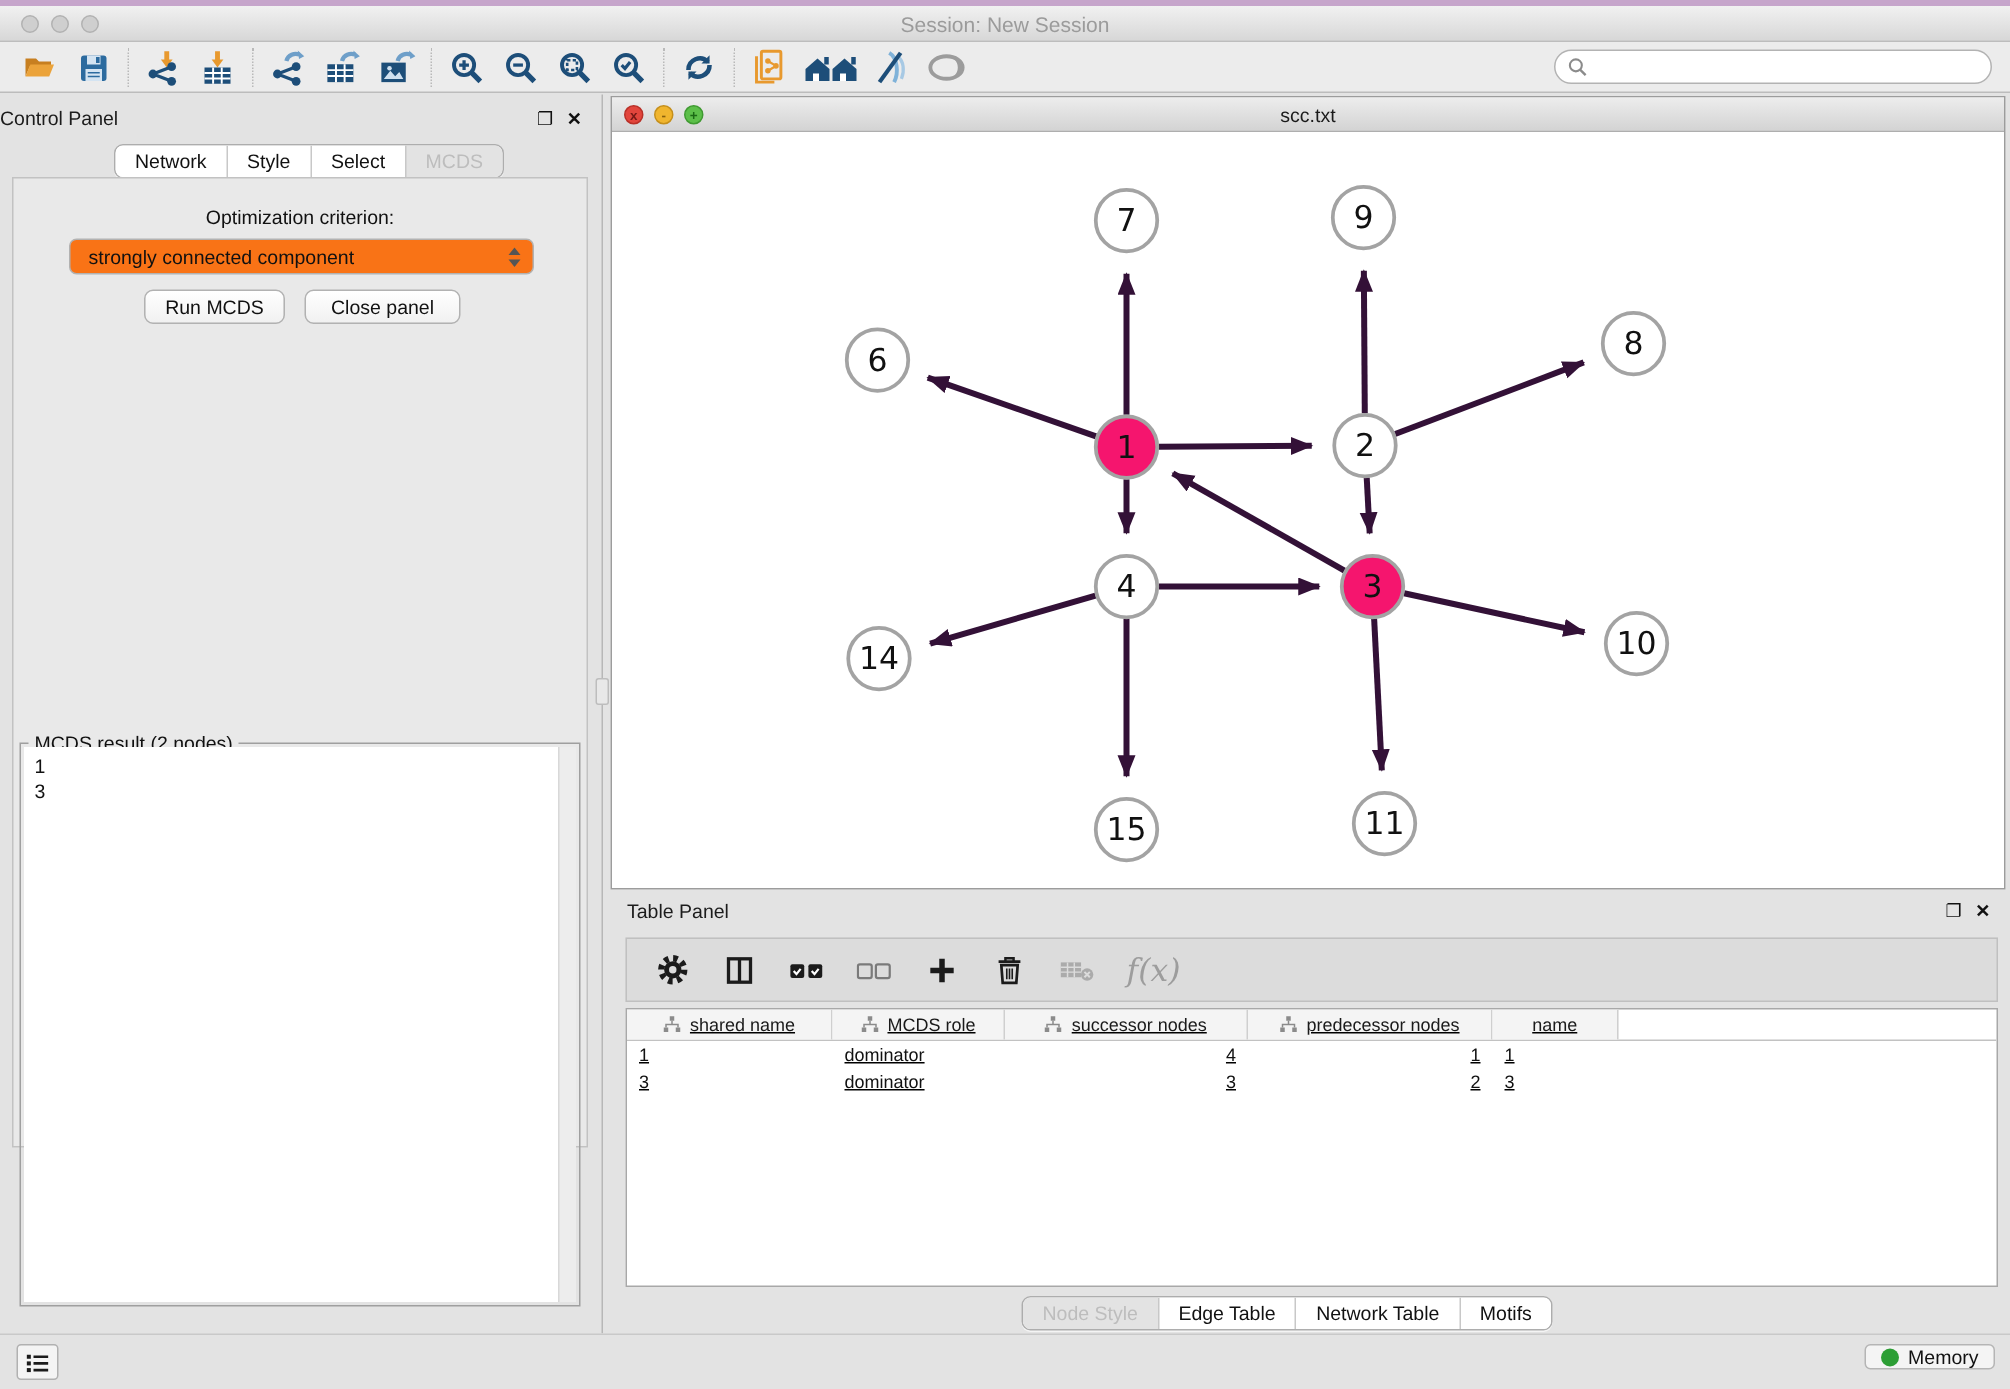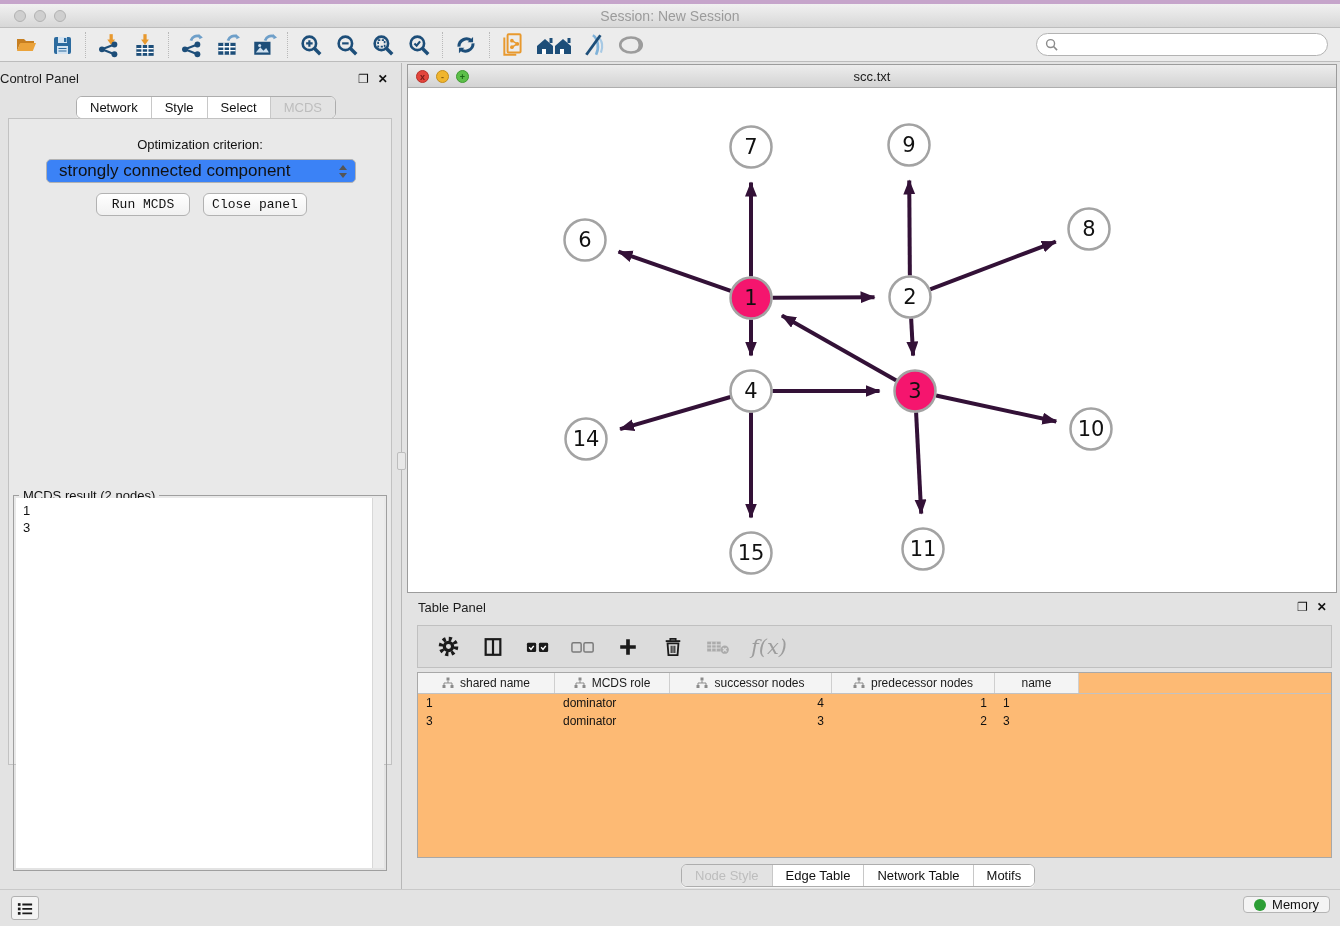--- a/index.html
+++ b/index.html
@@ -30,30 +30,30 @@
   .ctl-glyph{font-size:12px;color:#111;line-height:12px;cursor:default;}
   .seg-tabs{position:absolute;display:flex;height:23px;border:1px solid #adadad;border-radius:6px;
     overflow:hidden;background:#fff;box-shadow:0 1px 0 rgba(255,255,255,.6);}
   .seg{padding:0 13px;font-size:13px;line-height:21px;color:#111;border-left:1px solid #c8c8c8;background:#fff;cursor:default;white-space:nowrap;}
   .seg:first-child{border-left:none;}
   .seg.active{background:#e3e3e3;color:#bdbdbd;}
   .cp-tabs{left:76px;top:96px;}
   .panel-box{position:absolute;left:8px;top:118px;width:384px;height:647px;background:#e9e9e9;
     border:1px solid #c2c2c2;}
   .opt-label{position:absolute;top:18px;width:100%;text-align:center;font-size:13px;color:#111;}
-  .dropdown{position:absolute;left:37px;top:40px;width:310px;height:24px;background:#3b82f6;
-    border:1px solid #b2b2b2;border-radius:5px;display:flex;align-items:center;padding:0 8px 0 12px;font-size:17px;color:#111;}
+  .dropdown{position:absolute;left:37px;top:40px;width:310px;height:24px;background:#f97316;
+    border:1px solid #b2b2b2;border-radius:5px;display:flex;align-items:center;padding:0 8px 0 12px;font-size:13px;color:#111;}
   .dropdown .dd-text{flex:1;}
   .stepper{display:flex;flex-direction:column;gap:3px;align-items:center;}
   .stepper i{display:block;width:0;height:0;border-left:4px solid transparent;border-right:4px solid transparent;}
   .stepper .up{border-bottom:5px solid #555;}
   .stepper .down{border-top:5px solid #555;}
   .btn{position:absolute;height:23px;background:linear-gradient(#ffffff,#f1f1f1);
     border:1px solid #b2b2b2;border-radius:6px;font-size:13px;color:#111;
-    display:flex;align-items:center;justify-content:center;font-family:Liberation Mono, monospace;}
+    display:flex;align-items:center;justify-content:center;font-family:Liberation Sans, sans-serif;}
   .fieldset{position:absolute;left:4px;top:376px;width:374px;height:376px;border:1px solid #9f9f9f;}
   .legend{position:absolute;top:-8px;left:5px;background:#e9e9e9;padding:0 4px;font-size:13px;color:#111;}
   .result-area{position:absolute;inset:2px;background:#fff;border:0;}
   .result-scroll{position:absolute;top:0;right:0;bottom:0;width:12px;background:#ededed;border-left:1px solid #d8d8d8;}
   .result-lines{position:absolute;top:4px;left:7px;font-size:13px;color:#111;line-height:17px;white-space:pre;}
   
   .v-divider{position:absolute;left:401px;top:63px;bottom:37px;width:1px;background:#b7b7b7;}
   .v-handle{position:absolute;left:397px;top:452px;width:9px;height:18px;background:#e8e8e8;border:1px solid #bdbdbd;border-radius:2px;}
   
   .net-window{position:absolute;left:407px;top:64px;width:930px;height:529px;border:1px solid #9c9c9c;background:#fff;}
@@ -64,21 +64,21 @@
   .nl.red{background:#e2453c;border:1px solid #b93028;}
   .nl.yellow{background:#f0b52e;border:1px solid #c58f1b;color:rgba(90,60,0,.7);}
   .nl.green{background:#5cbf49;border:1px solid #3f9a31;color:rgba(0,70,0,.7);}
   .net-canvas{position:absolute;left:0;top:24px;width:928px;height:503px;background:#fff;}
   
   .tp-title{position:absolute;left:418px;top:600px;font-size:13px;color:#1c1c1c;}
   .tp-toolbar{position:absolute;left:417px;top:625px;width:915px;height:43px;background:#dcdcdc;
     border:1px solid #c0c0c0;display:flex;align-items:center;gap:19px;padding-left:17px;}
   .tp-ic{display:flex;align-items:center;justify-content:center;width:26px;height:26px;}
   .fx{font-family:"DejaVu Serif",serif;font-style:italic;font-size:21px;color:#9d9d9d;}
-  .tp-table{position:absolute;left:417px;top:672px;width:915px;height:186px;background:#fdba74;border:1px solid #a8a8a8;overflow:hidden;}
+  .tp-table{position:absolute;left:417px;top:672px;width:915px;height:186px;background:#ffffff;border:1px solid #a8a8a8;overflow:hidden;text-decoration:underline;}
   .tp-head{display:flex;height:21px;border-bottom:1px solid #c2c2c2;font-size:12px;color:#1a1a1a;}
   .tp-col{background:#f4f4f4;display:flex;align-items:center;justify-content:center;gap:6px;border-right:1px solid #cfcfcf;}
   .tp-row{display:flex;height:16px;font-size:12px;color:#111;margin-top:2px;}
   .tp-cell{padding:0 8px;overflow:hidden;white-space:nowrap;}
   .bottom-tabs{left:681px;top:864px;}
   
   .statusbar{position:absolute;left:0;right:0;bottom:0;height:37px;background:#e3e3e3;border-top:1px solid #c9c9c9;}
   .sb-btn{position:absolute;left:11px;top:6px;width:28px;height:24px;background:#f4f4f4;border:1px solid #b1b1b1;border-radius:3px;
     display:flex;align-items:center;justify-content:center;}
   .mem-btn{position:absolute;right:10px;top:6px;height:17px;padding:0 10px;background:#f4f4f4;border:1px solid #b5b5b5;border-radius:4px;

